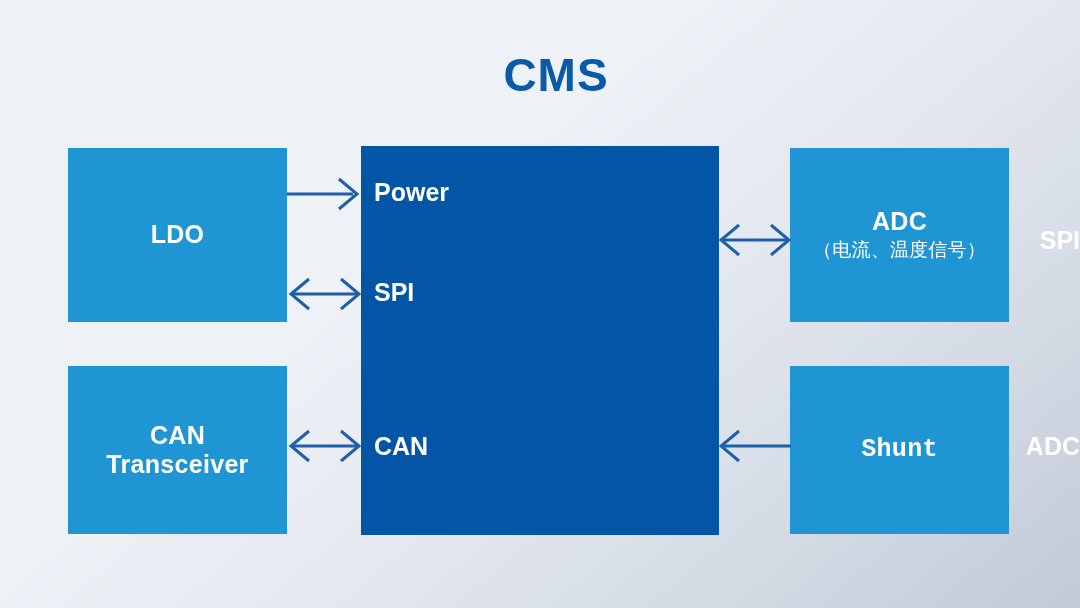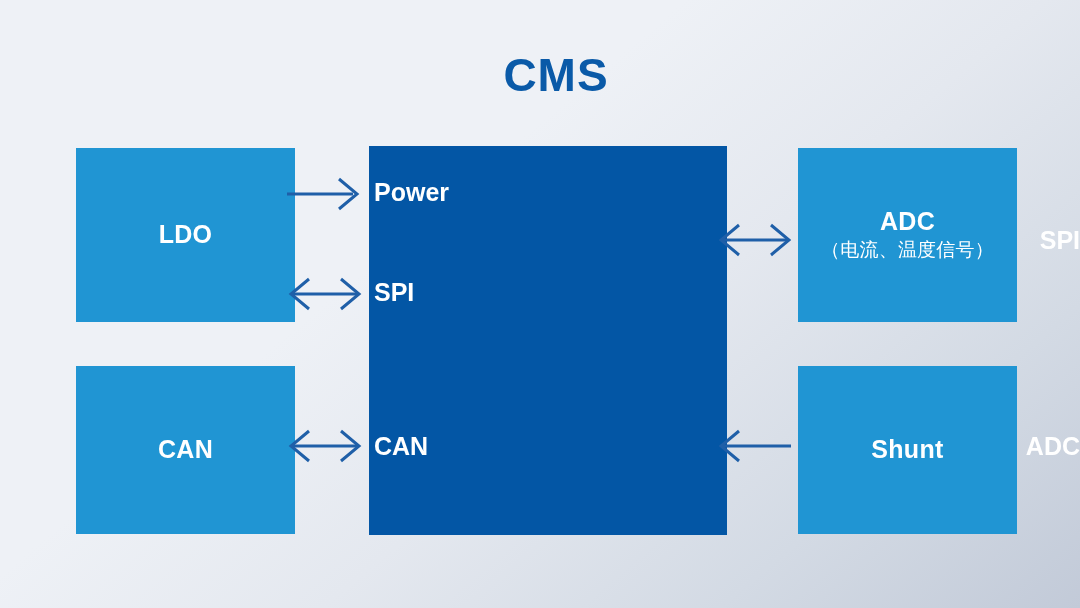--- a/index.html
+++ b/index.html
@@ -38,21 +38,20 @@
   
   .box {
     position: absolute;
     box-sizing: border-box;
     display: flex;
     flex-direction: column;
     align-items: center;
     justify-content: center;
     color: #ffffff;
     text-align: center;
-    margin-left: 8px;
   }
   .box.side {
     background: #2095d3;
   }
   .box.core {
     background: #0356a5;
   }
 
   .box-title {
     font-size: 25px;
@@ -65,21 +64,21 @@
     font-weight: normal;
     line-height: 1.3;
     margin-top: 2px;
     letter-spacing: 0.2px;
   }
 
   
   #box-ldo        { left: 68px;  top: 148px; width: 219px; height: 174px; }
   #box-can-trx    { left: 68px;  top: 366px; width: 219px; height: 168px; }
   #box-adc        { left: 790px; top: 148px; width: 219px; height: 174px; }
-  #box-shunt      { left: 790px; top: 366px; width: 219px; height: 168px; }
+  #box-shunt      { left: 790px; top: 366px; width: 219px; height: 168px; font-family: Liberation Mono, monospace; }
   #box-core       { left: 361px; top: 146px; width: 358px; height: 389px; }
 
   
   #core-name {
     position: absolute;
     left: 361px;
     top: 320px;
     width: 358px;
     text-align: center;
     color: #ffffff;
@@ -117,20 +116,21 @@
 <div id="slide">
 
   <div id="title">CMS</div>
 
   <div class="box side" id="box-ldo">
     <div class="box-title">LDO</div>
   </div>
 
   <div class="box side" id="box-can-trx">
     <div class="box-title">CAN</div>
+    <div class="box-title">Transceiver</div>
   </div>
 
   <div class="box side" id="box-adc">
     <div class="box-title">ADC</div>
     <div class="box-sub">（电流、温度信号）</div>
   </div>
 
   <div class="box side" id="box-shunt">
     <div class="box-title">Shunt</div>
   </div>

